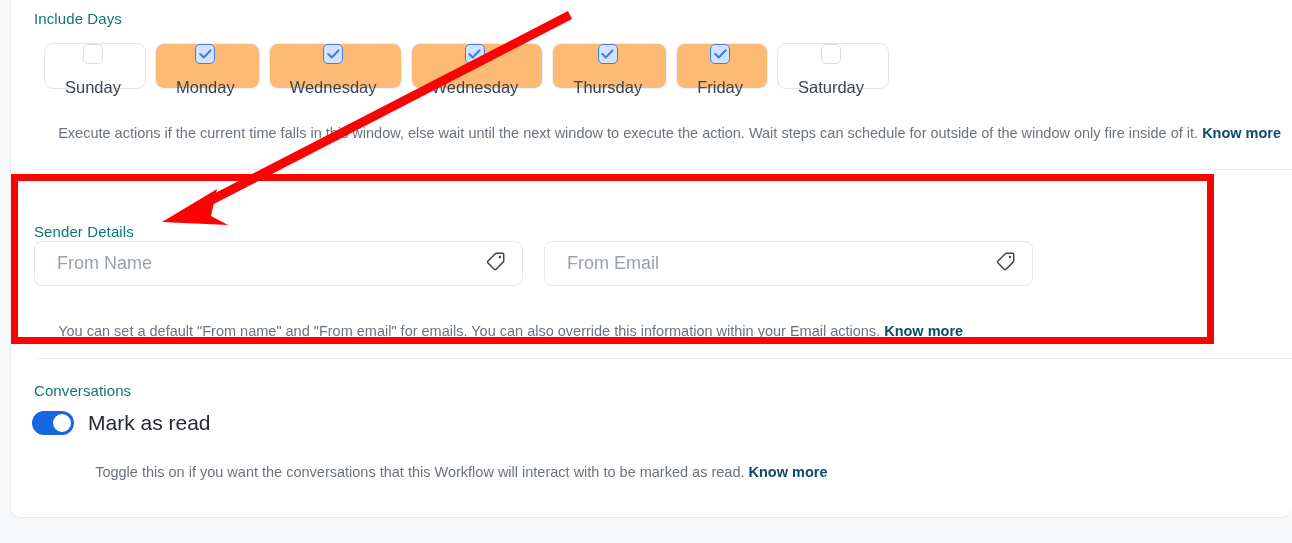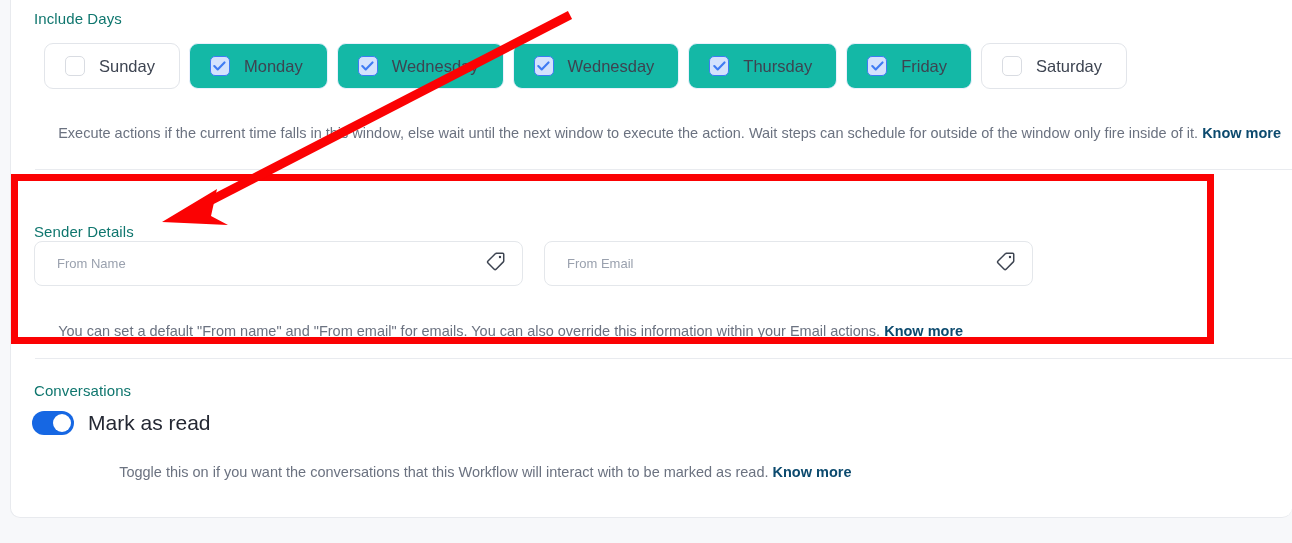--- a/index.html
+++ b/index.html
@@ -75,27 +75,28 @@
   .chip {
     height: 46px;
     border-radius: 9px;
     display: flex;
     align-items: center;
     box-sizing: border-box;
     padding: 0 24px 0 20px;
     gap: 14px;
     cursor: pointer;
     user-select: none;
+    flex-direction: column;
   }
   .chip.off {
     background: #ffffff;
     border: 1px solid #e2e5ea;
   }
   .chip.on {
-    background: #14b8a6;
+    background: #fdba74;
     border: 1px solid #eaf0fe;
   }
   .chip .label {
     font-size: 16.5px;
     color: #3d4451;
     white-space: nowrap;
   }
   .box {
     width: 20px;
     height: 20px;
@@ -133,21 +134,21 @@
     display: flex;
     align-items: center;
     padding: 0 16px 0 20px;
     box-sizing: border-box;
   }
   .field input {
     flex: 1 1 auto;
     border: none;
     outline: none;
     font-family: "Liberation Sans", sans-serif;
-    font-size: 13px;
+    font-size: 18px;
     color: #3d4451;
     background: transparent;
     min-width: 0;
   }
   .field input::placeholder {
     color: #9aa1ae;
   }
   .tag-icon { flex: 0 0 auto; display: block; }
 
   
@@ -315,21 +316,21 @@
   <div class="section" style="top:399px;height:159px;">
     <div class="section-label" style="position:absolute;left:23px;top:23px;">Conversations</div>
 
     <div class="toggle-row" style="top:52px;left:21px;">
       <span class="toggle">
         <span class="knob"></span>
       </span>
       <span class="toggle-label">Mark as read</span>
     </div>
 
-    <div class="helper" style="position:absolute;left:84px;top:82px;width:1150px;">
+    <div class="helper" style="position:absolute;left:60px;top:82px;width:1150px;">
       <span>Toggle this on if you want the conversations that this Workflow will interact with to be marked as read. </span><span class="link">Know more</span>
     </div>
   </div>
 
 </div>
 
 <div class="anno-box"></div>
 
 <svg class="anno-arrow" viewBox="0 0 1292 543">
   <line x1="570" y1="15" x2="200" y2="206" stroke="#fb0203" stroke-width="9" stroke-linecap="butt"></line>

